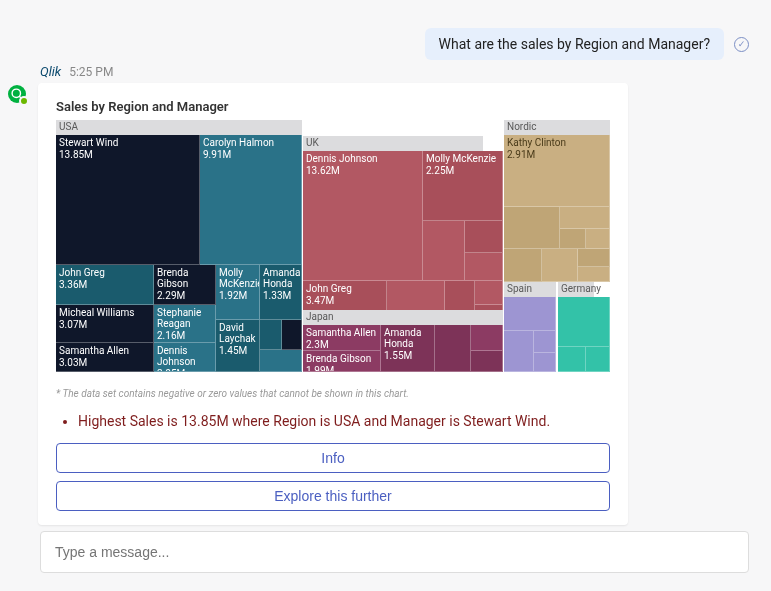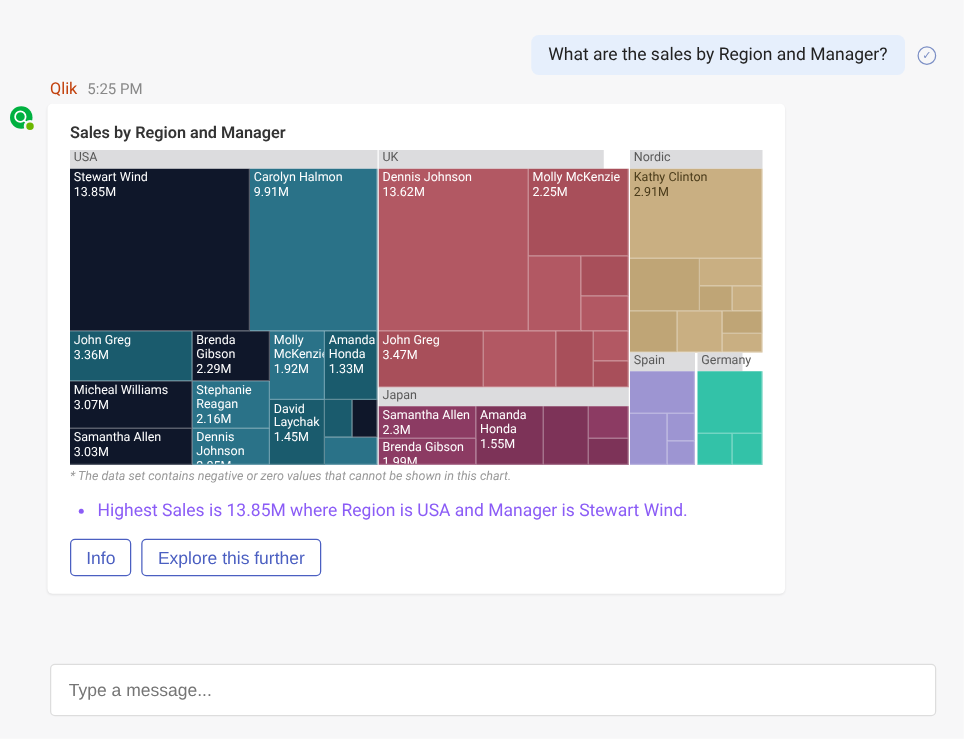--- a/index.html
+++ b/index.html
@@ -1,37 +1,37 @@
 <!DOCTYPE html>
 <html><head>
 <meta charset="utf-8">
 <style>
   * { box-sizing: border-box; margin: 0; padding: 0; }
   body { font-family: -apple-system, BlinkMacSystemFont, "Segoe UI", Roboto, Arial, sans-serif; background: #f7f7f8; width: 771px; height: 591px; overflow: hidden; position: relative; }
   .user-row { display: flex; justify-content: flex-end; align-items: center; padding: 28px 22px 4px 0; gap: 10px; }
   .user-bubble { background: #e6effc; color: #222; border-radius: 6px; padding: 8px 14px; font-size: 14px; }
   .check-icon { width: 15px; height: 15px; border: 1px solid #7c8fc5; border-radius: 50%; display: flex; align-items: center; justify-content: center; color: #7c8fc5; font-size: 9px; }
   .bot-meta { display: flex; align-items: baseline; gap: 8px; padding: 0 0 4px 40px; font-size: 13px; }
-  .bot-meta .name { color: #c2410c; }
+  .bot-meta .name { color: #0c4a6e; font-style: italic; }
   .bot-meta .time { color: #888; font-size: 12px; }
   .bot-row { display: flex; align-items: flex-start; padding-left: 8px; }
   .avatar { width: 18px; height: 18px; border-radius: 50%; background: #00b140; position: relative; margin-top: 2px; margin-right: 12px; display:flex; align-items:center; justify-content:center; }
   .avatar svg { width:14px; height:14px; }
   .avatar .presence { position: absolute; right: -3px; bottom: -3px; width: 10px; height: 10px; border-radius: 50%; background: #6bb700; border: 2px solid #f7f7f8; }
   .card { background: #fff; border-radius: 4px; box-shadow: 0 1px 2px rgba(0,0,0,.08); width: 590px; padding: 16px 18px 14px 18px; }
   .chart-title { font-weight: 600; font-size: 13px; color: #333; margin-bottom: 6px; }
   .treemap { width: 554px; height: 252px; position: relative; font-size: 10px; color: #fff; }
   .treemap .rgn { position: absolute; }
   .treemap .region-label { position: absolute; top: 0; left: 0; right: 0; height: 15px; background: #dcdcde; color: #595959; font-size: 10px; padding: 1px 3px; }
   .treemap .cell { position: absolute; overflow: hidden; padding: 2px 3px; line-height: 1.1; }
   .treemap .cell .nm { display:block; font-size:10px; }
   .treemap .cell .vl { display:block; font-size:10px; margin-top:1px; }
-  .chart-note { font-size: 10px; color: #999; font-style: italic; margin-top: 4px; }
-  .insight { font-size: 14px; color: #8b5cf6; margin: 14px 0 14px 22px; display: list-item; list-style: disc; }
-  .actions { display: flex; gap: 8px; }
+  .chart-note { font-size: 10px; color: #999; font-style: italic; margin-top: 16px; }
+  .insight { font-size: 14px; color: #7f1d1d; margin: 14px 0 14px 22px; display: list-item; list-style: disc; }
+  .actions { display: flex; gap: 8px; flex-direction: column; }
   .btn { border: 1px solid #4b5fc1; color: #4b5fc1; background: #fff; border-radius: 4px; padding: 6px 12px; font-size: 14px; cursor: pointer; }
   .composer { position: absolute; left: 40px; right: 22px; bottom: 18px; }
   .composer input { width: 100%; border: 1px solid #ddd; border-radius: 4px; background: #fff; padding: 12px 14px; font-size: 14px; color: #666; outline: none; }
   
   .usa .cell { background: #0f172a; }
   .usa .cell.b { background: #2a7288; }
   .usa .cell.c { background: #1a5b6d; }
   .uk .cell  { background: #b25863; }
   .uk .cell.b{ background: #a84f5a; }
   .japan .cell { background: #8c3b63; }
@@ -113,21 +113,21 @@
           </div>
         <div class="cell b sm" style="left:98px;top:223px;width:62px;height:29px">
             <span class="nm">Dennis Johnson</span>
             <span class="vl">2.05M</span>
           </div>
         <div class="cell c sm" style="left:204px;top:200px;width:22px;height:30px"></div>
         <div class="cell sm" style="left:226px;top:200px;width:20px;height:30px"></div>
         <div class="cell b sm" style="left:204px;top:230px;width:42px;height:22px"></div>
       </div>
 
-      <div class="rgn uk" style="left:247px;top:0;width:180px;height:190px">
+      <div class="rgn uk" style="left:247px;top:16px;width:180px;height:190px">
         <div class="region-label">UK</div>
         <div class="cell sm" style="left:0;top:15px;width:120px;height:130px">
             <span class="nm">Dennis Johnson</span>
             <span class="vl">13.62M</span>
           </div>
         <div class="cell b sm" style="left:120px;top:15px;width:80px;height:70px">
             <span class="nm">Molly McKenzie</span>
             <span class="vl">2.25M</span>
           </div>
         <div class="cell sm" style="left:120px;top:85px;width:42px;height:60px"></div>

